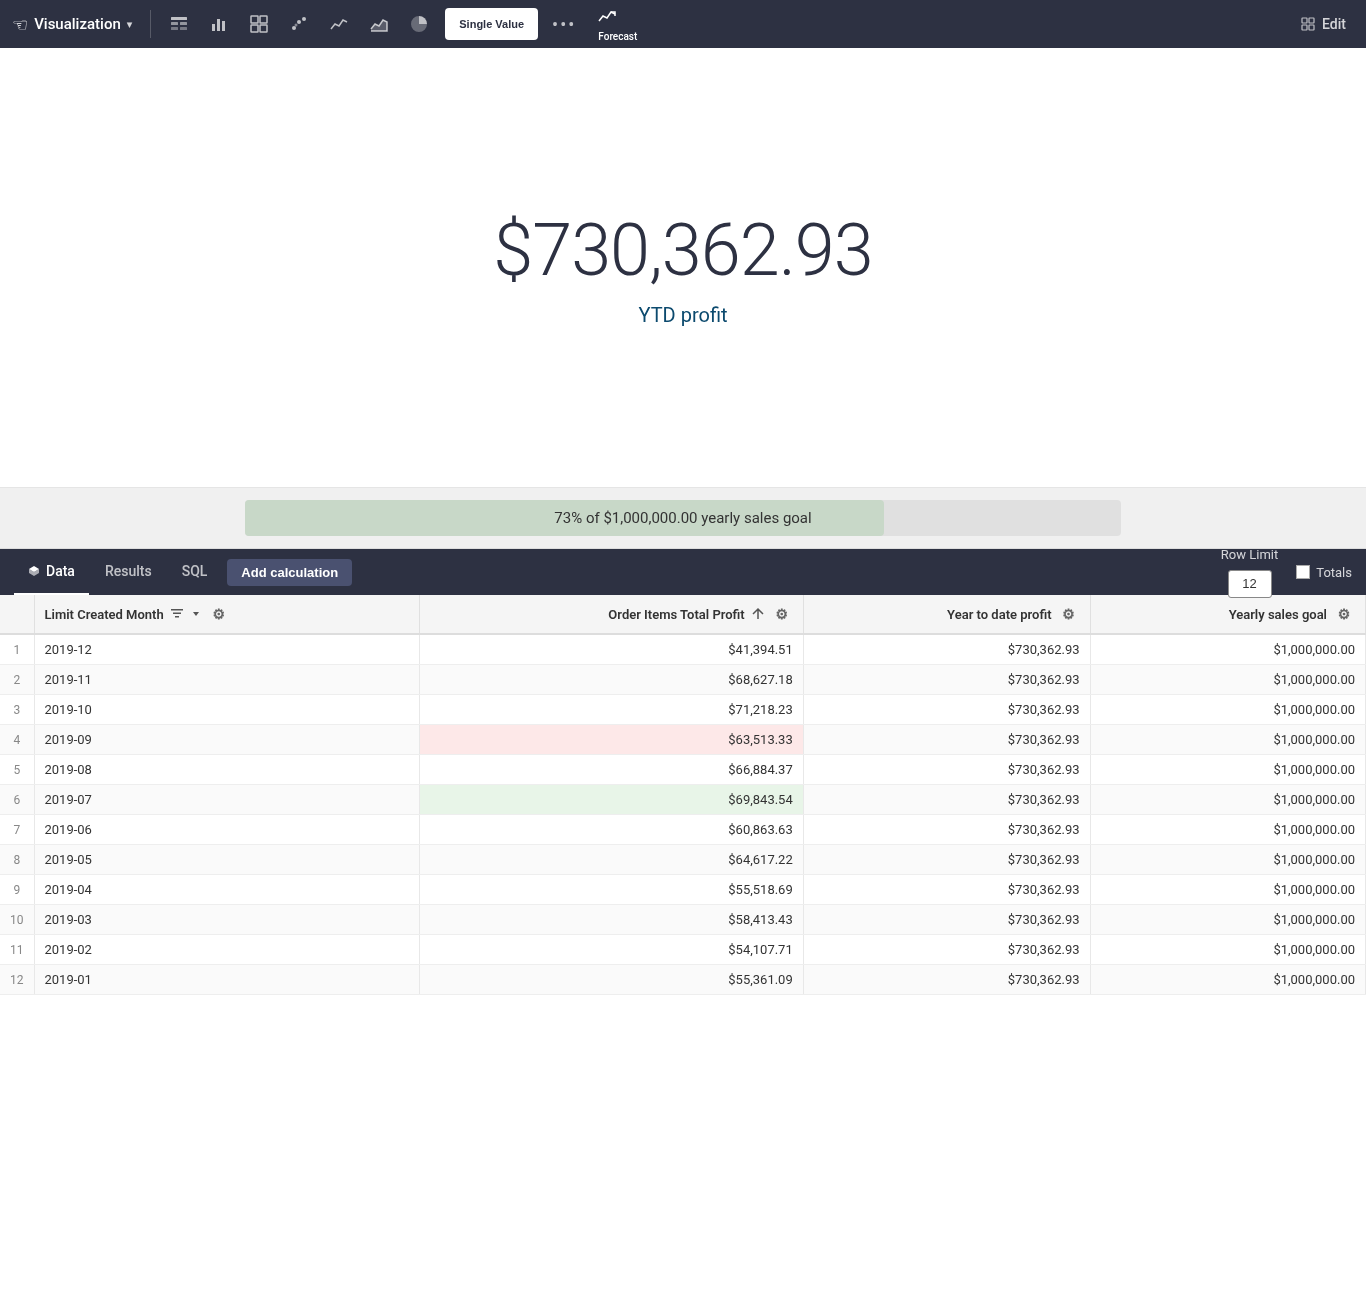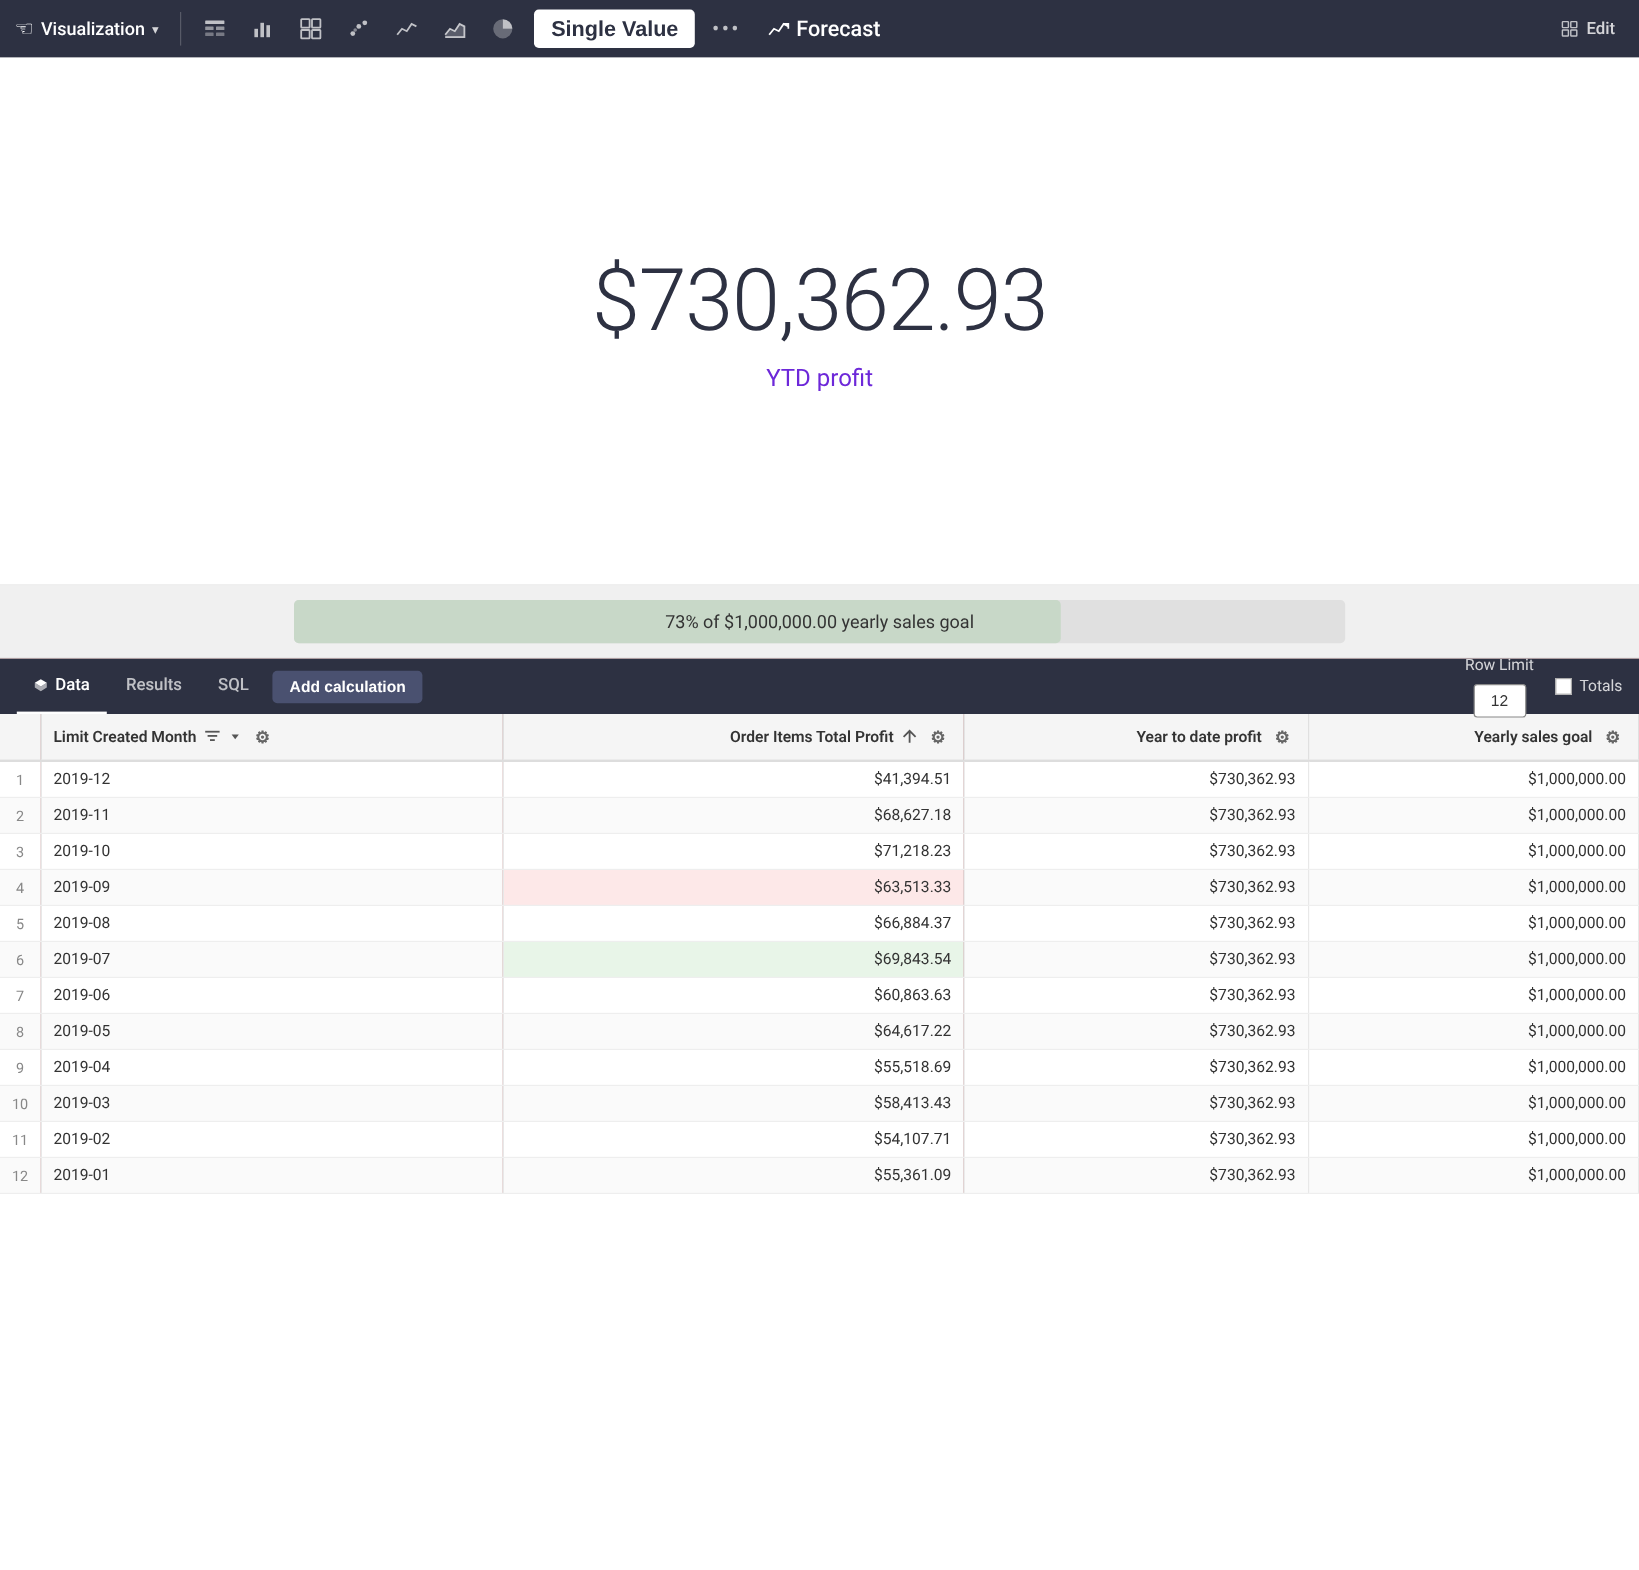--- a/index.html
+++ b/index.html
@@ -37,43 +37,43 @@
       color: rgba(255,255,255,0.7);
       font-size: 16px;
       background: transparent;
       border: none;
     }
     .vis-btn-single-value {
       background: #fff;
       color: #2d3142;
       border-radius: 4px;
       padding: 0 14px;
-      font-size: 18px;
+      font-size: 11px;
       font-weight: 600;
       width: auto;
       height: 32px;
       margin: 0 4px;
     }
     .toolbar-more {
       color: rgba(255,255,255,0.7);
       font-size: 18px;
       letter-spacing: 2px;
       cursor: pointer;
       padding: 0 6px;
     }
     .toolbar-forecast {
       display: flex;
-      align-items: center;
       gap: 6px;
       color: #fff;
-      font-size: 18px;
+      font-size: 10px;
       font-weight: 500;
       cursor: pointer;
       padding: 0 8px;
       margin-left: 4px;
+      flex-direction: column;
     }
     .toolbar-edit {
       display: flex;
       align-items: center;
       gap: 6px;
       color: rgba(255,255,255,0.8);
       font-size: 14px;
       font-weight: 500;
       cursor: pointer;
       padding: 0 8px;
@@ -91,21 +91,21 @@
       border-bottom: 1px solid #e5e5e5;
     }
     .main-value {
       font-size: 72px;
       font-weight: 300;
       color: #2d3142;
       letter-spacing: -1px;
     }
     .main-label {
       font-size: 20px;
-      color: #6d28d9;
+      color: #0c4a6e;
       margin-top: 10px;
     }
 
     
     .goal-bar-container {
       background: #f0f0f0;
       width: 100%;
       padding: 12px 0;
       display: flex;
       justify-content: center;

